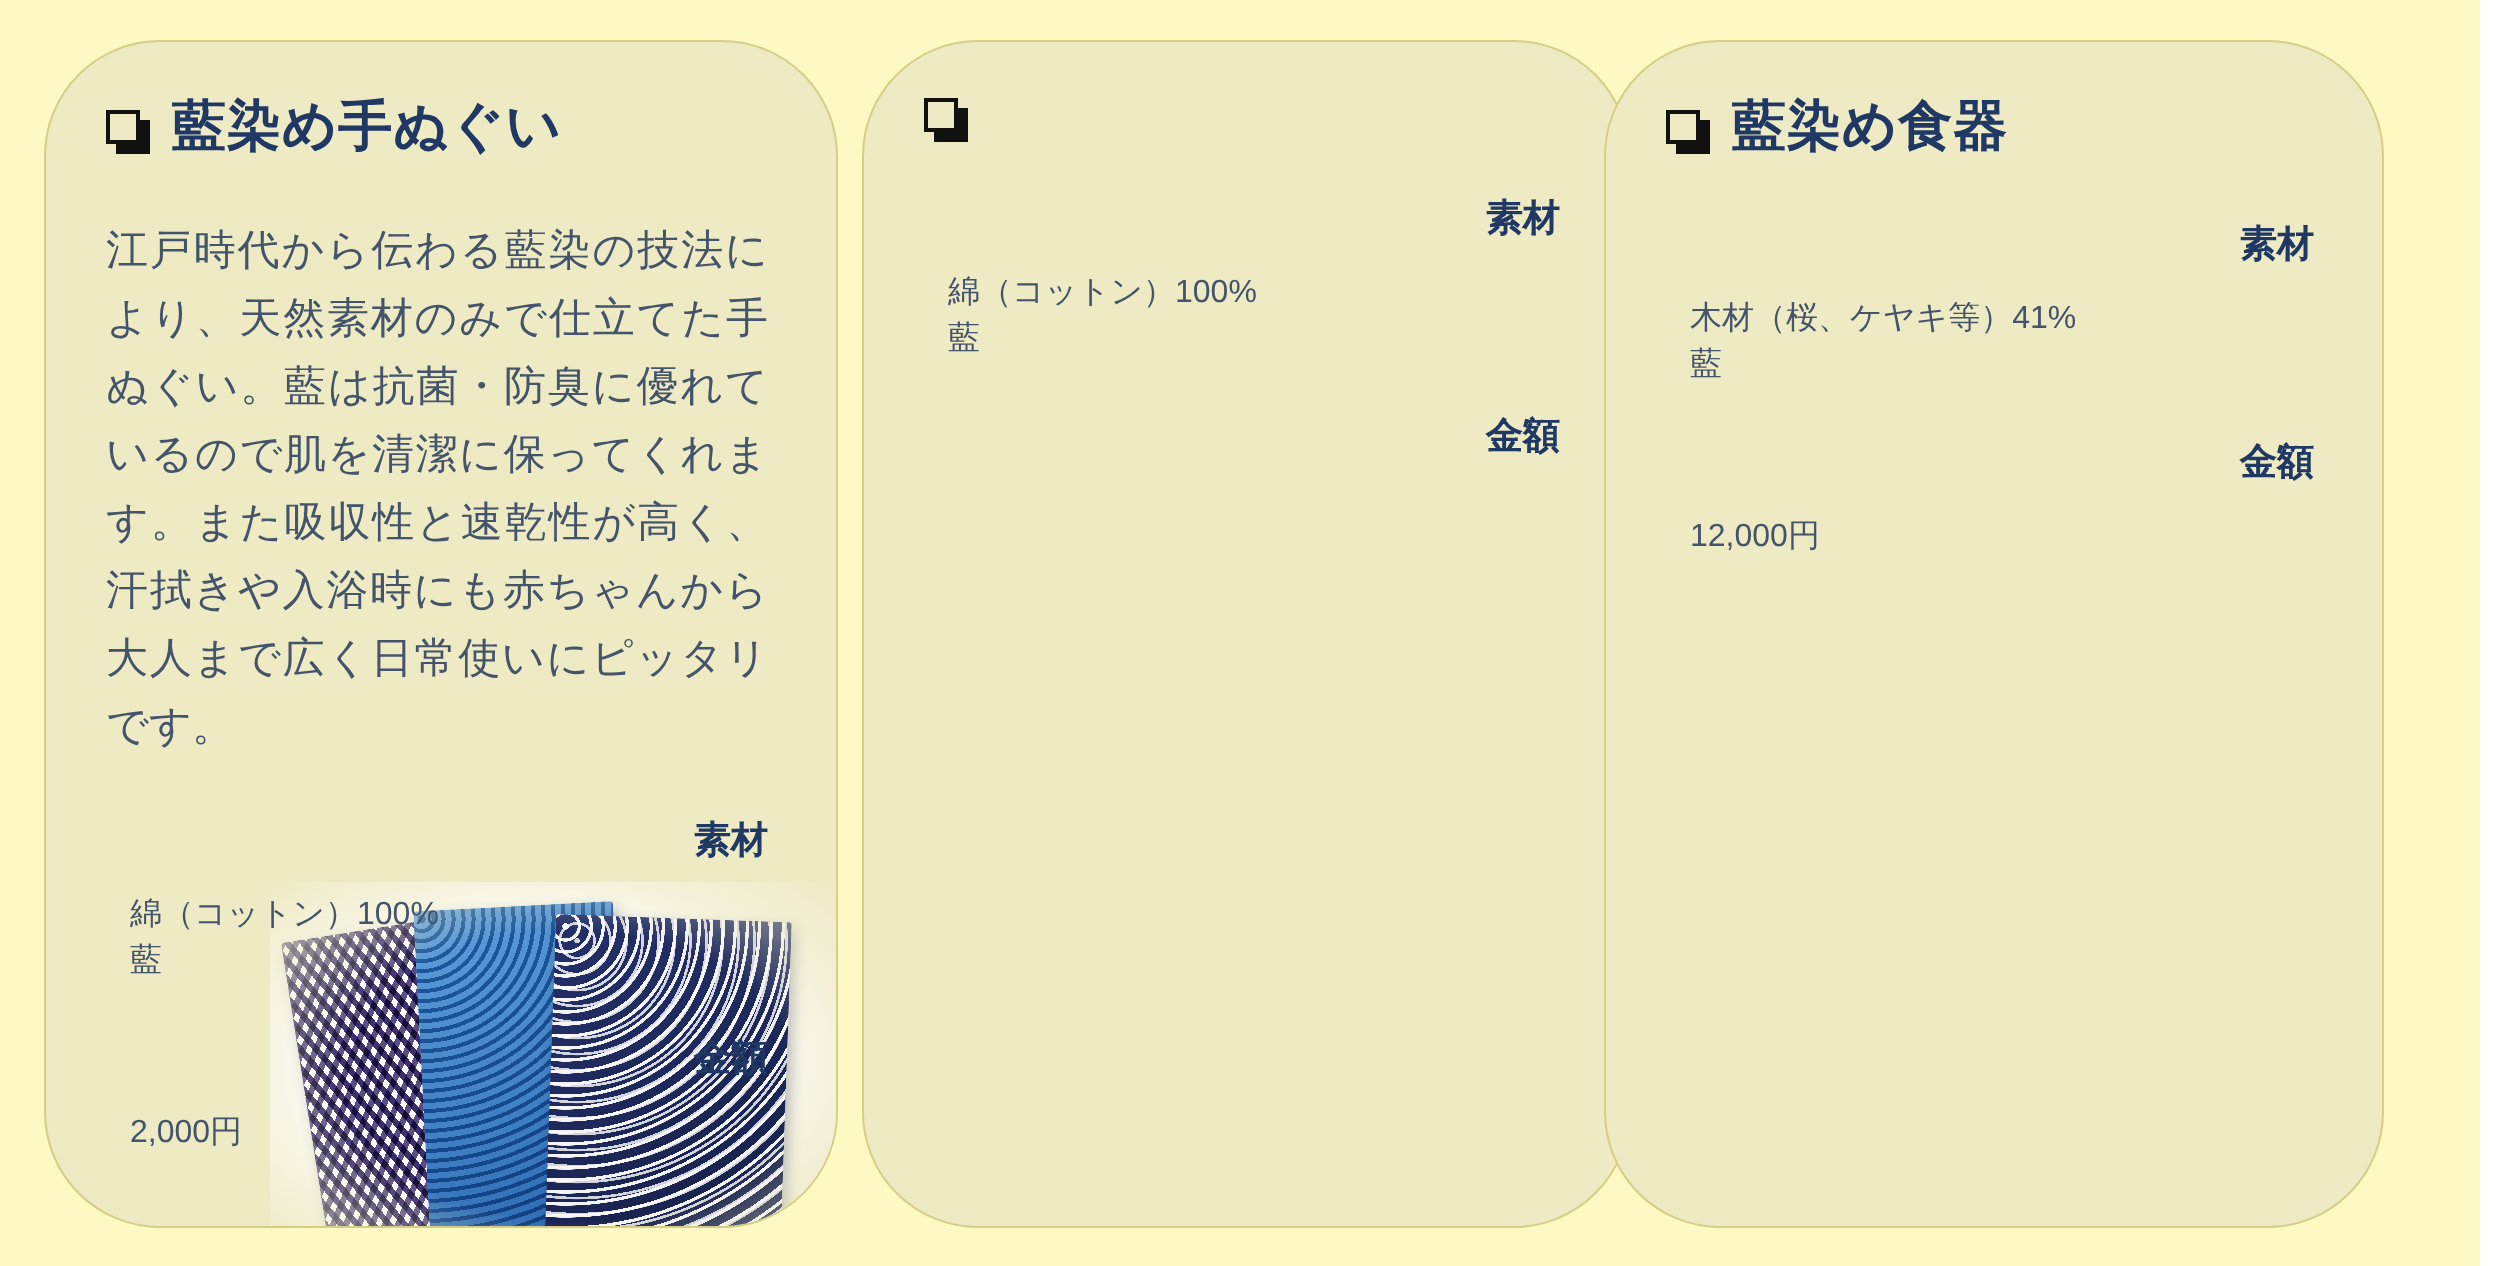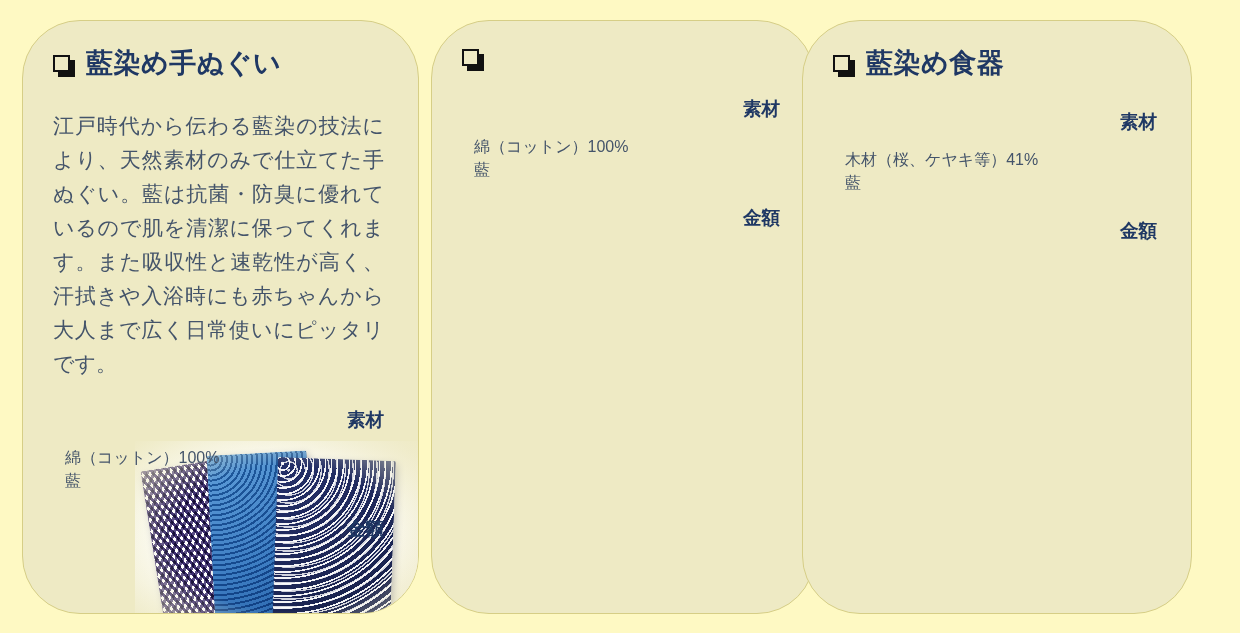--- a/index.html
+++ b/index.html
@@ -183,20 +183,21 @@
       <p class="card-desc">江戸時代から伝わる藍染の技法により、天然素材のみで仕立てた手ぬぐい。藍は抗菌・防臭に優れているので肌を清潔に保ってくれます。また吸収性と速乾性が高く、汗拭きや入浴時にも赤ちゃんから大人まで広く日常使いにピッタリです。</p>
 
       <div class="spec-block">
         <p class="spec-label">素材</p>
         <p class="spec-value">綿（コットン）100%
 藍</p>
       </div>
 
       <div class="spec-block">
         <p class="spec-label">金額</p>
+        <p class="spec-value">2,000円</p>
       </div>
     </div>
   </section>
 
   <section class="card card-2">
 
     <div class="card-inner">
       <h2 class="card-title">
         <span class="bullet-square"></span>
       </h2>
@@ -224,17 +225,18 @@
 
 
       <div class="spec-block">
         <p class="spec-label">素材</p>
         <p class="spec-value">木材（桜、ケヤキ等）41%
 藍</p>
       </div>
 
       <div class="spec-block">
         <p class="spec-label">金額</p>
+        <p class="spec-value">12,000円</p>
       </div>
     </div>
   </section>
 
 </div>
 
 </body></html>

